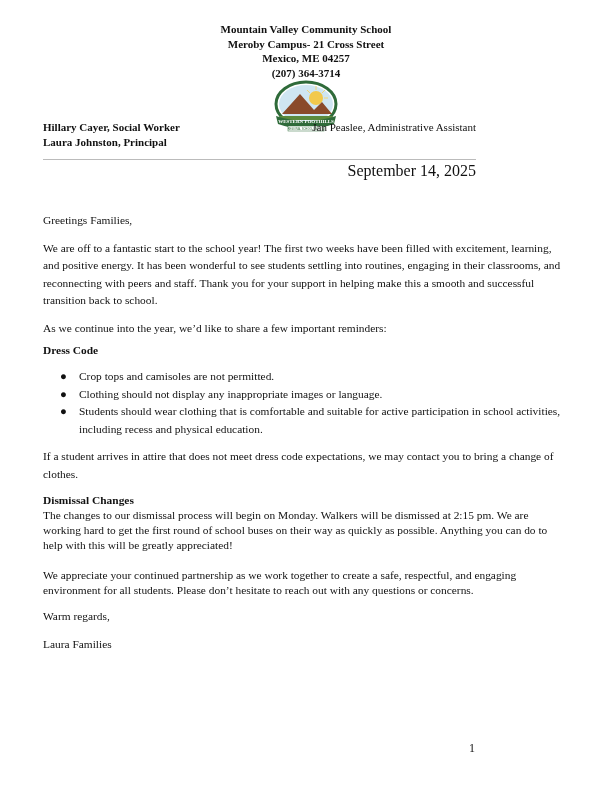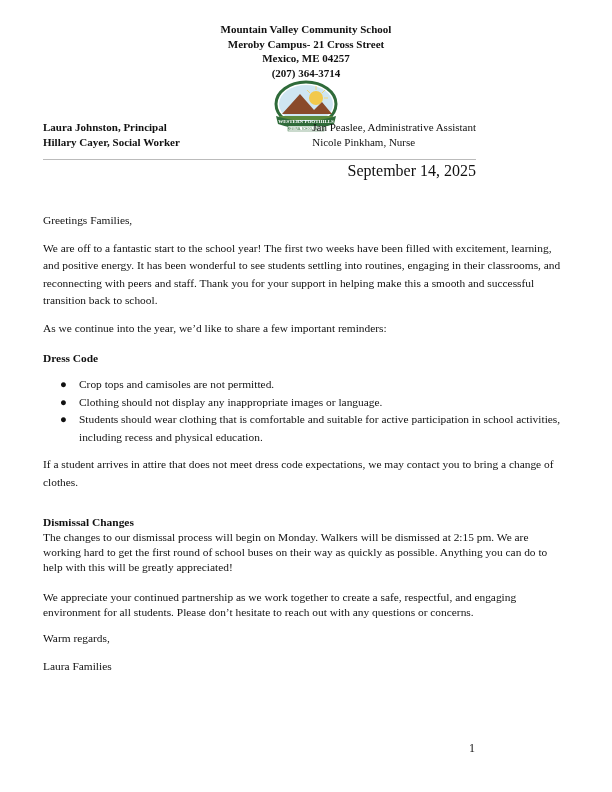--- a/index.html
+++ b/index.html
@@ -46,43 +46,42 @@
     </g>
     <polygon points="12,34 30,14 44,30 52,22 62,34" fill="#8a4a2a"></polygon>
     <polygon points="9,36 63,36 60,40 12,40" fill="#5b8a3c"></polygon>
     <path d="M6 36 Q36 46 66 36 L64 44 Q36 54 8 44 Z" fill="#2f6b3a"></path>
     <text x="36" y="43" font-size="5" text-anchor="middle" fill="#ffffff" font-family="Liberation Serif, serif" font-weight="bold">WESTERN FOOTHILLS</text>
     <rect x="18" y="46" width="36" height="5" fill="#ffffff" stroke="#2f6b3a" stroke-width="0.5"></rect>
     <text x="36" y="50" font-size="2.6" text-anchor="middle" fill="#2f6b3a" font-family="Liberation Sans, sans-serif">REGIONAL SCHOOL UNIT #10</text>
   </svg>
 
   <div class="staff-left">
+    <div>Hillary Cayer, Social Worker</div>
     <div>Laura Johnston, Principal</div>
-    <div>Hillary Cayer, Social Worker</div>
   </div>
   <div class="staff-right">
     <div>Jan Peaslee, Administrative Assistant</div>
-    <div>Nicole Pinkham, Nurse</div>
   </div>
 
   <div class="rule"></div>
   <div class="date">September 14, 2025</div>
 
   <div class="body">
     <p>Greetings Families,</p>
     <p>We are off to a fantastic start to the school year! The first two weeks have been filled with excitement, learning, and positive energy. It has been wonderful to see students settling into routines, engaging in their classrooms, and reconnecting with peers and staff. Thank you for your support in helping make this a smooth and successful transition back to school.</p>
-    <p style="margin-bottom:14px">As we continue into the year, we’d like to share a few important reminders:</p>
+    <p style="margin-bottom:6px">As we continue into the year, we’d like to share a few important reminders:</p>
 
     <div class="section-title">Dress Code</div>
     <ul>
       <li><span class="bullet">●</span><span>Crop tops and camisoles are not permitted.</span></li>
       <li><span class="bullet">●</span><span>Clothing should not display any inappropriate images or language.</span></li>
       <li><span class="bullet">●</span><span>Students should wear clothing that is comfortable and suitable for active participation in school activities, including recess and physical education.</span></li>
     </ul>
-    <p style="margin-bottom:24px">If a student arrives in attire that does not meet dress code expectations, we may contact you to bring a change of clothes.</p>
+    <p style="margin-bottom:10px">If a student arrives in attire that does not meet dress code expectations, we may contact you to bring a change of clothes.</p>
 
     <div class="section-title">Dismissal Changes</div>
     <p class="tight" style="margin-bottom:15px">The changes to our dismissal process will begin on Monday. Walkers will be dismissed at 2:15 pm. We are working hard to get the first round of school buses on their way as quickly as possible. Anything you can do to help with this will be greatly appreciated!</p>
 
     <p class="tight">We appreciate your continued partnership as we work together to create a safe, respectful, and engaging environment for all students. Please don’t hesitate to reach out with any questions or concerns.</p>
     <p>Warm regards,</p>
     <p>Laura Families</p>
   </div>
 
   <div class="page-number">1</div>

